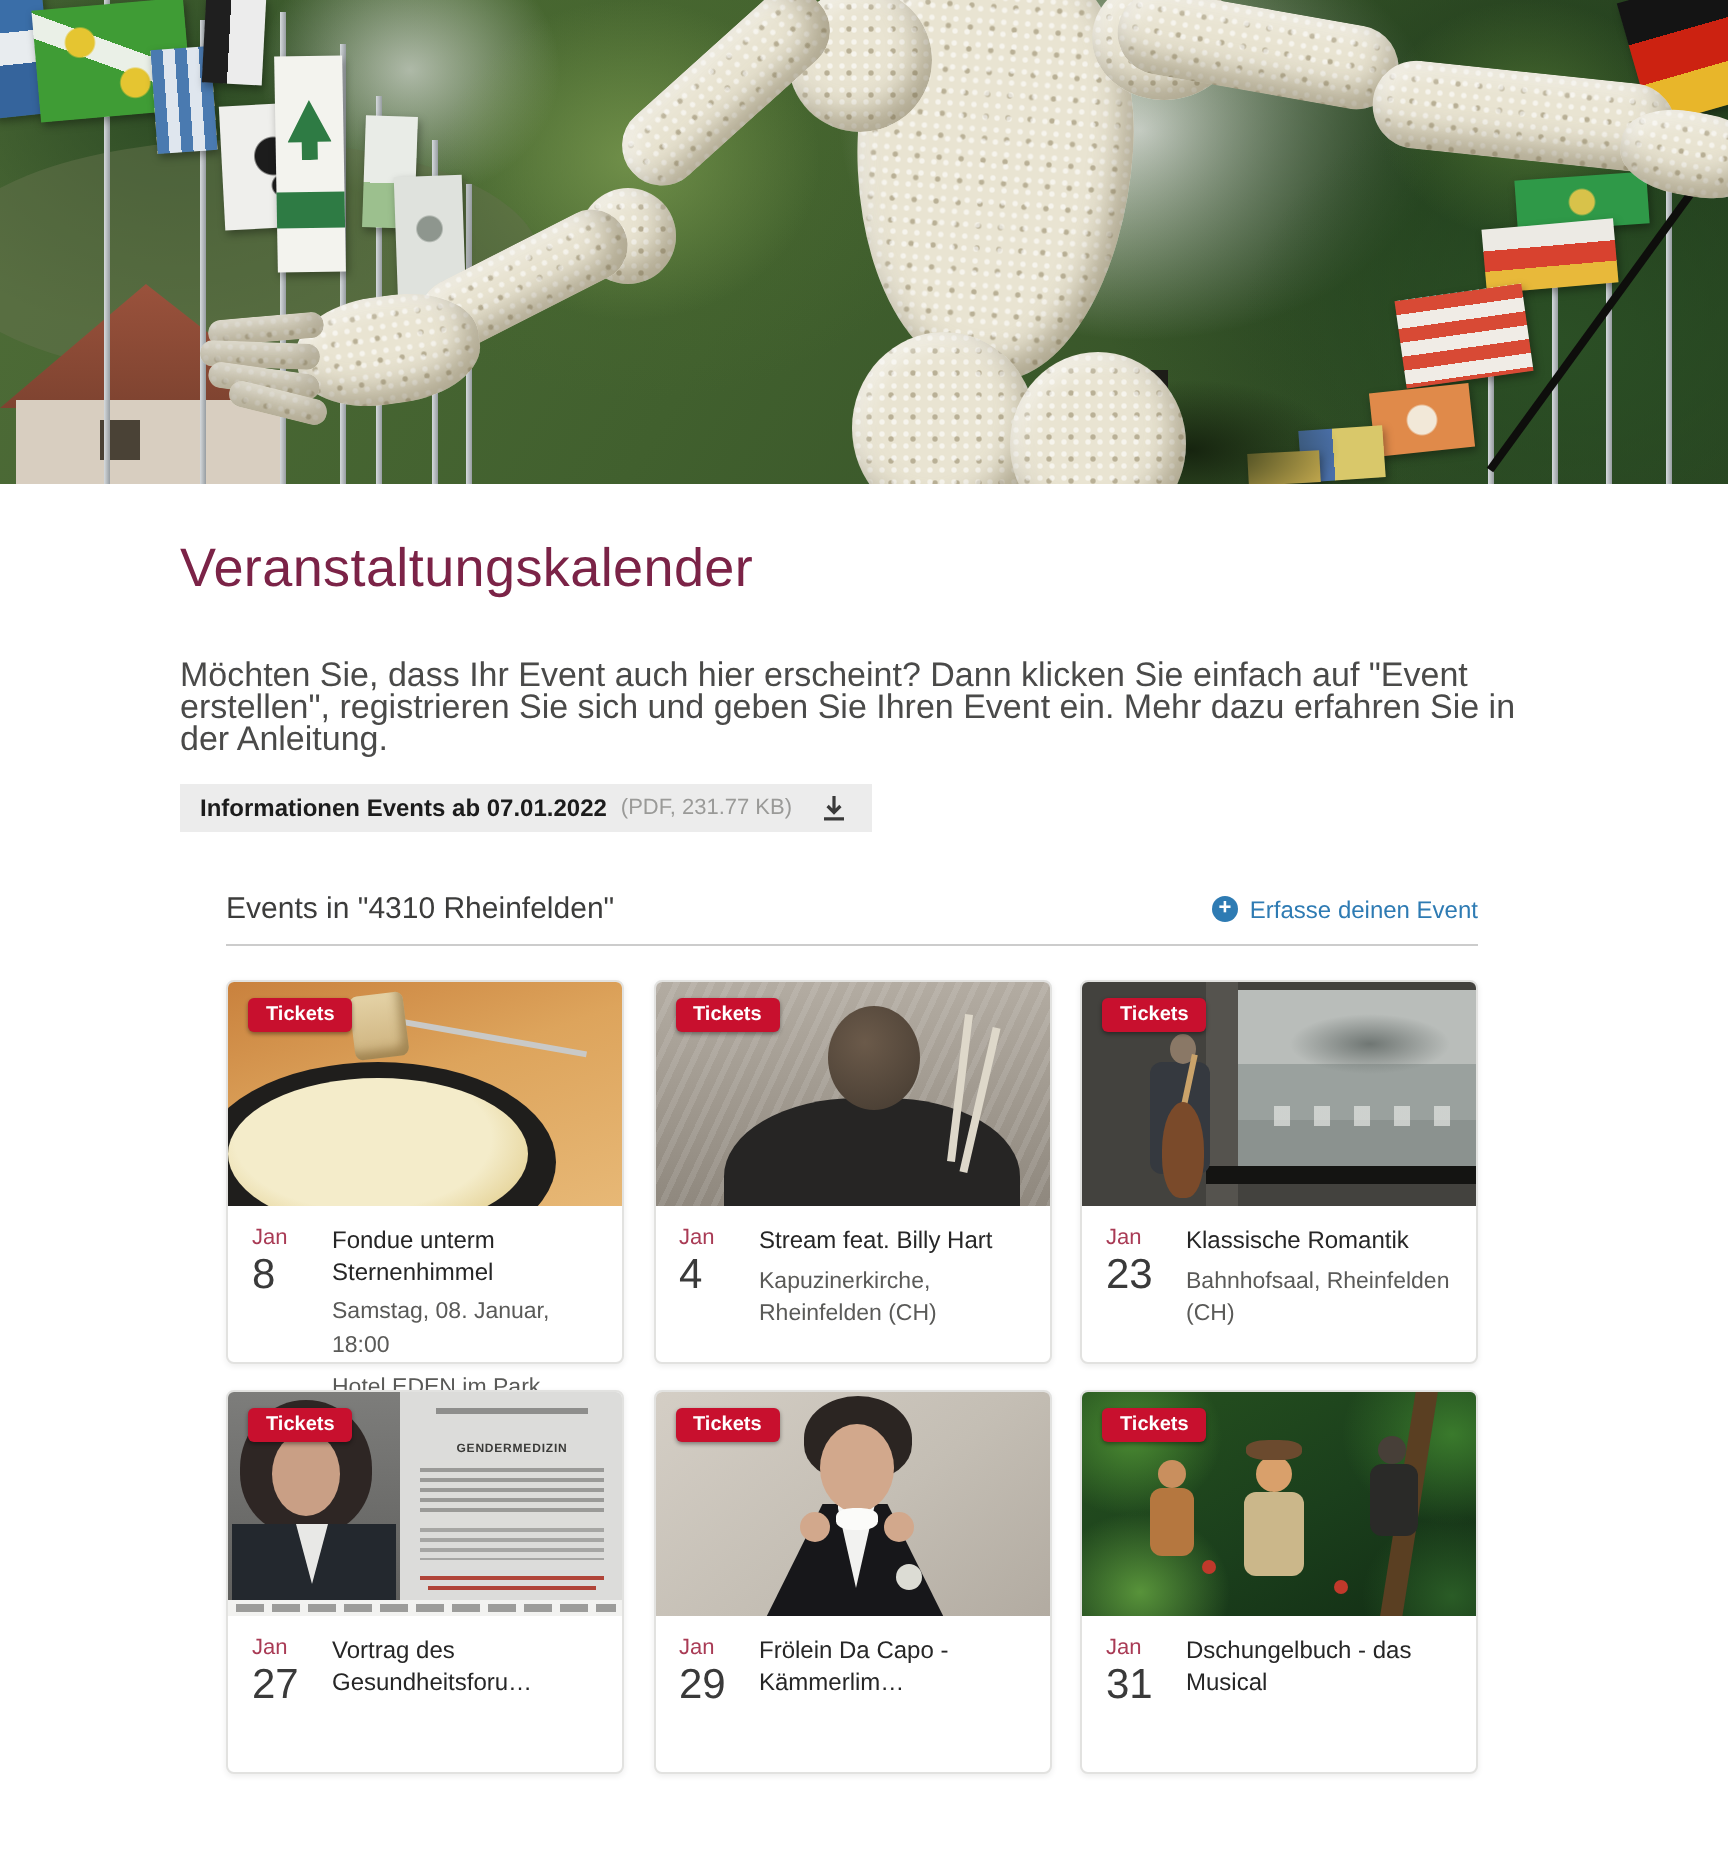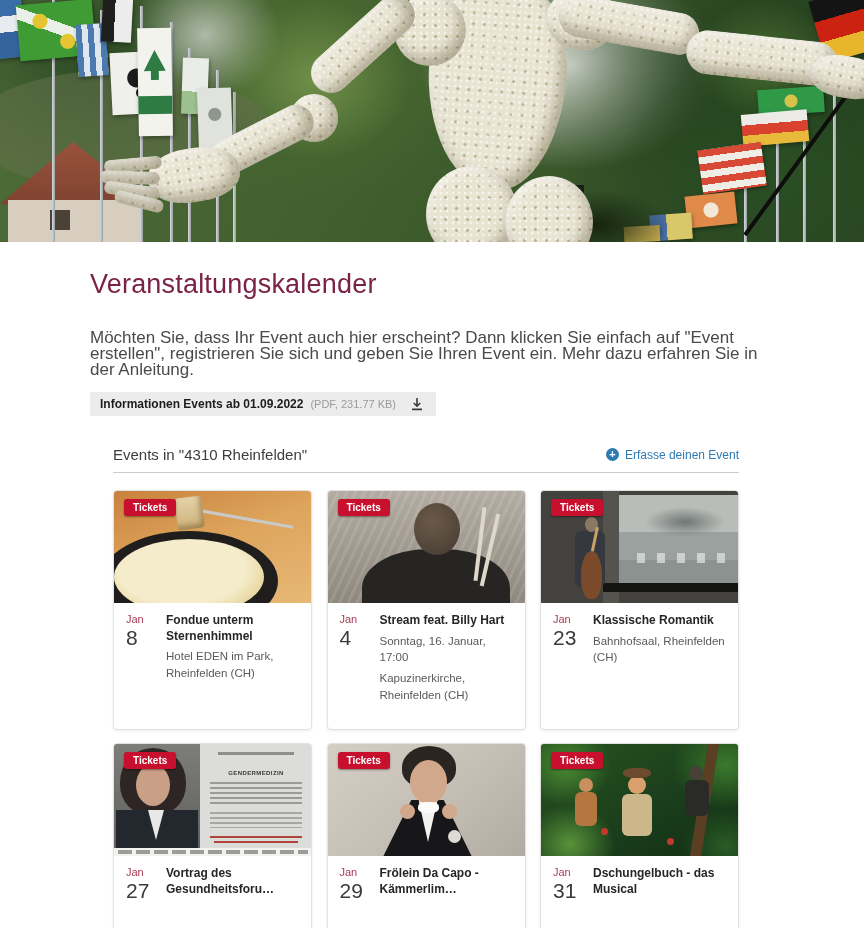--- a/index.html
+++ b/index.html
@@ -82,30 +82,30 @@
   .dlbar .lab{font-size:12px;font-weight:700;color:#1c1c1c;}
   .dlbar .meta{font-size:11px;color:#9a9a98;margin-left:7px;}
   .dlbar .ic{margin-left:14px;display:inline-flex;}
   .events{width:626px;margin-left:23px;margin-top:30px;}
   .ev-head{display:flex;justify-content:space-between;align-items:center;}
   .ev-head h2{margin:0;font-size:15px;font-weight:400;color:#3c3c3b;}
   .mklink{display:inline-flex;align-items:center;font-size:12px;color:#2e7bb3;cursor:pointer;}
   .mklink .plus{width:13px;height:13px;border-radius:50%;background:#2e7bb3;color:#fff;font-size:11px;line-height:13px;text-align:center;margin-right:6px;font-weight:700;}
   .ev-rule{border:none;border-top:1px solid #ccc;margin:9px 0 0 0;}
   .cards{margin-top:17px;display:grid;grid-template-columns:repeat(3,199px);gap:13px 14.5px;}
-  .card{position:relative;width:199px;height:240px;background:#fff;border:1px solid #e2e2e0;border-radius:4px;box-shadow:0 1px 3px rgba(0,0,0,.08);box-sizing:border-box;cursor:pointer;}
+  .card{position:relative;width:199px;height:192px;background:#fff;border:1px solid #e2e2e0;border-radius:4px;box-shadow:0 1px 3px rgba(0,0,0,.08);box-sizing:border-box;cursor:pointer;}
   .cimg{position:relative;width:197px;height:112px;border-radius:3px 3px 0 0;overflow:hidden;}
   .cimg div{position:absolute;}
   .badge{position:absolute;z-index:9;top:8px;left:10px;background:#c8102e;color:#fff;font-size:10px;font-weight:700;padding:3px 9px;border-radius:3px;box-shadow:0 1px 2px rgba(0,0,0,.4);}
   .cbody{display:flex;padding:10px 12px 0 12px;}
   .cdate{width:32px;flex:none;}
   .cmonth{display:block;font-size:11px;color:#a93b55;}
   .cday{display:block;font-size:21px;color:#3a3a3a;margin-top:1px;}
   .cinfo{margin-left:8px;}
-  .ctitle{margin:0;font-size:12px;font-weight:700;color:#262626;line-height:1.3;}
+  .ctitle{margin:0;font-size:12px;font-weight:400;color:#262626;line-height:1.3;}
   .cmeta{margin:4px 0 0 0;font-size:11.5px;color:#5a5a58;line-height:1.45;}
 
   
   .art-fondue{background:linear-gradient(160deg,#c9813d 0%,#dda45c 45%,#e7b876 100%);}
   .art-fondue .pot{left:-14px;top:40px;width:178px;height:100px;background:#1f1e1c;border-radius:50%;}
   .art-fondue .cheese{left:0;top:48px;width:150px;height:76px;background:radial-gradient(ellipse at 45% 40%,#f4ecca 0 55%,#e4d194 80%,#d4bc7c 100%);border-radius:50%;}
   .art-fondue .fork{left:80px;top:26px;width:100px;height:3px;background:#c9c9c7;transform:rotate(10deg);}
   .art-fondue .bread{left:62px;top:6px;width:27px;height:32px;background:linear-gradient(#e4d2a6,#cdb17c);border-radius:4px;transform:rotate(-7deg);box-shadow:inset -3px -4px 5px rgba(120,90,40,.5);}
   .art-drummer{background:linear-gradient(#b3aca2,#8f887e);}
   .art-drummer .wallnoise{left:0;top:0;width:197px;height:112px;background:repeating-linear-gradient(115deg,rgba(255,255,255,.10) 0 3px,rgba(0,0,0,0) 3px 8px);}
@@ -233,21 +233,21 @@
   </div>
 
   <div class="content">
     
 
     <h1 class="title">Veranstaltungskalender</h1>
     <p class="note">Möchten Sie, dass Ihr Event auch hier erscheint? Dann klicken Sie einfach auf "Event erstellen", registrieren Sie sich und geben Sie Ihren Event ein. Mehr dazu erfahren Sie in der Anleitung.</p>
 
     
     <div class="dlbar">
-      <span class="lab">Informationen Events ab 01.09.2022</span>
+      <span class="lab">Informationen Events ab 07.01.2022</span>
       <span class="meta">(PDF, 231.77 KB)</span>
       <span class="ic">
         <svg width="14" height="14" viewBox="0 0 14 14">
             <path d="M7 1v8M3.8 6l3.2 3.2L10.2 6M2 12.4h10" stroke="#3a3a3a" stroke-width="1.6" fill="none"></path>
           </svg>
       </span>
     </div>
 
     
     <section class="events">
@@ -270,20 +270,21 @@
             <div class="fork"></div>
             <div class="bread"></div>
           </div>
           <div class="cbody">
             <div class="cdate">
               <span class="cmonth">Jan</span>
               <span class="cday">8</span>
             </div>
             <div class="cinfo">
               <h3 class="ctitle">Fondue unterm Sternenhimmel</h3>
+              <p class="cmeta">Samstag, 08. Januar, 18:00</p>
               <p class="cmeta">Hotel EDEN im Park, Rheinfelden (CH)</p>
             </div>
           </div>
         </article>
 
         <article class="card">
           <div class="cimg art-drummer">
             <span class="badge">Tickets</span>
             <div class="wallnoise"></div>
             <div class="shirt"></div>
@@ -291,21 +292,20 @@
             <div class="stickA"></div>
             <div class="stickB"></div>
           </div>
           <div class="cbody">
             <div class="cdate">
               <span class="cmonth">Jan</span>
               <span class="cday">4</span>
             </div>
             <div class="cinfo">
               <h3 class="ctitle">Stream feat. Billy Hart</h3>
-              <p class="cmeta">Sonntag, 16. Januar, 17:00</p>
               <p class="cmeta">Kapuzinerkirche, Rheinfelden (CH)</p>
             </div>
           </div>
         </article>
 
         <article class="card">
           <div class="cimg art-cellist">
             <span class="badge">Tickets</span>
             <div class="window"></div>
             <div class="bldg"></div>

